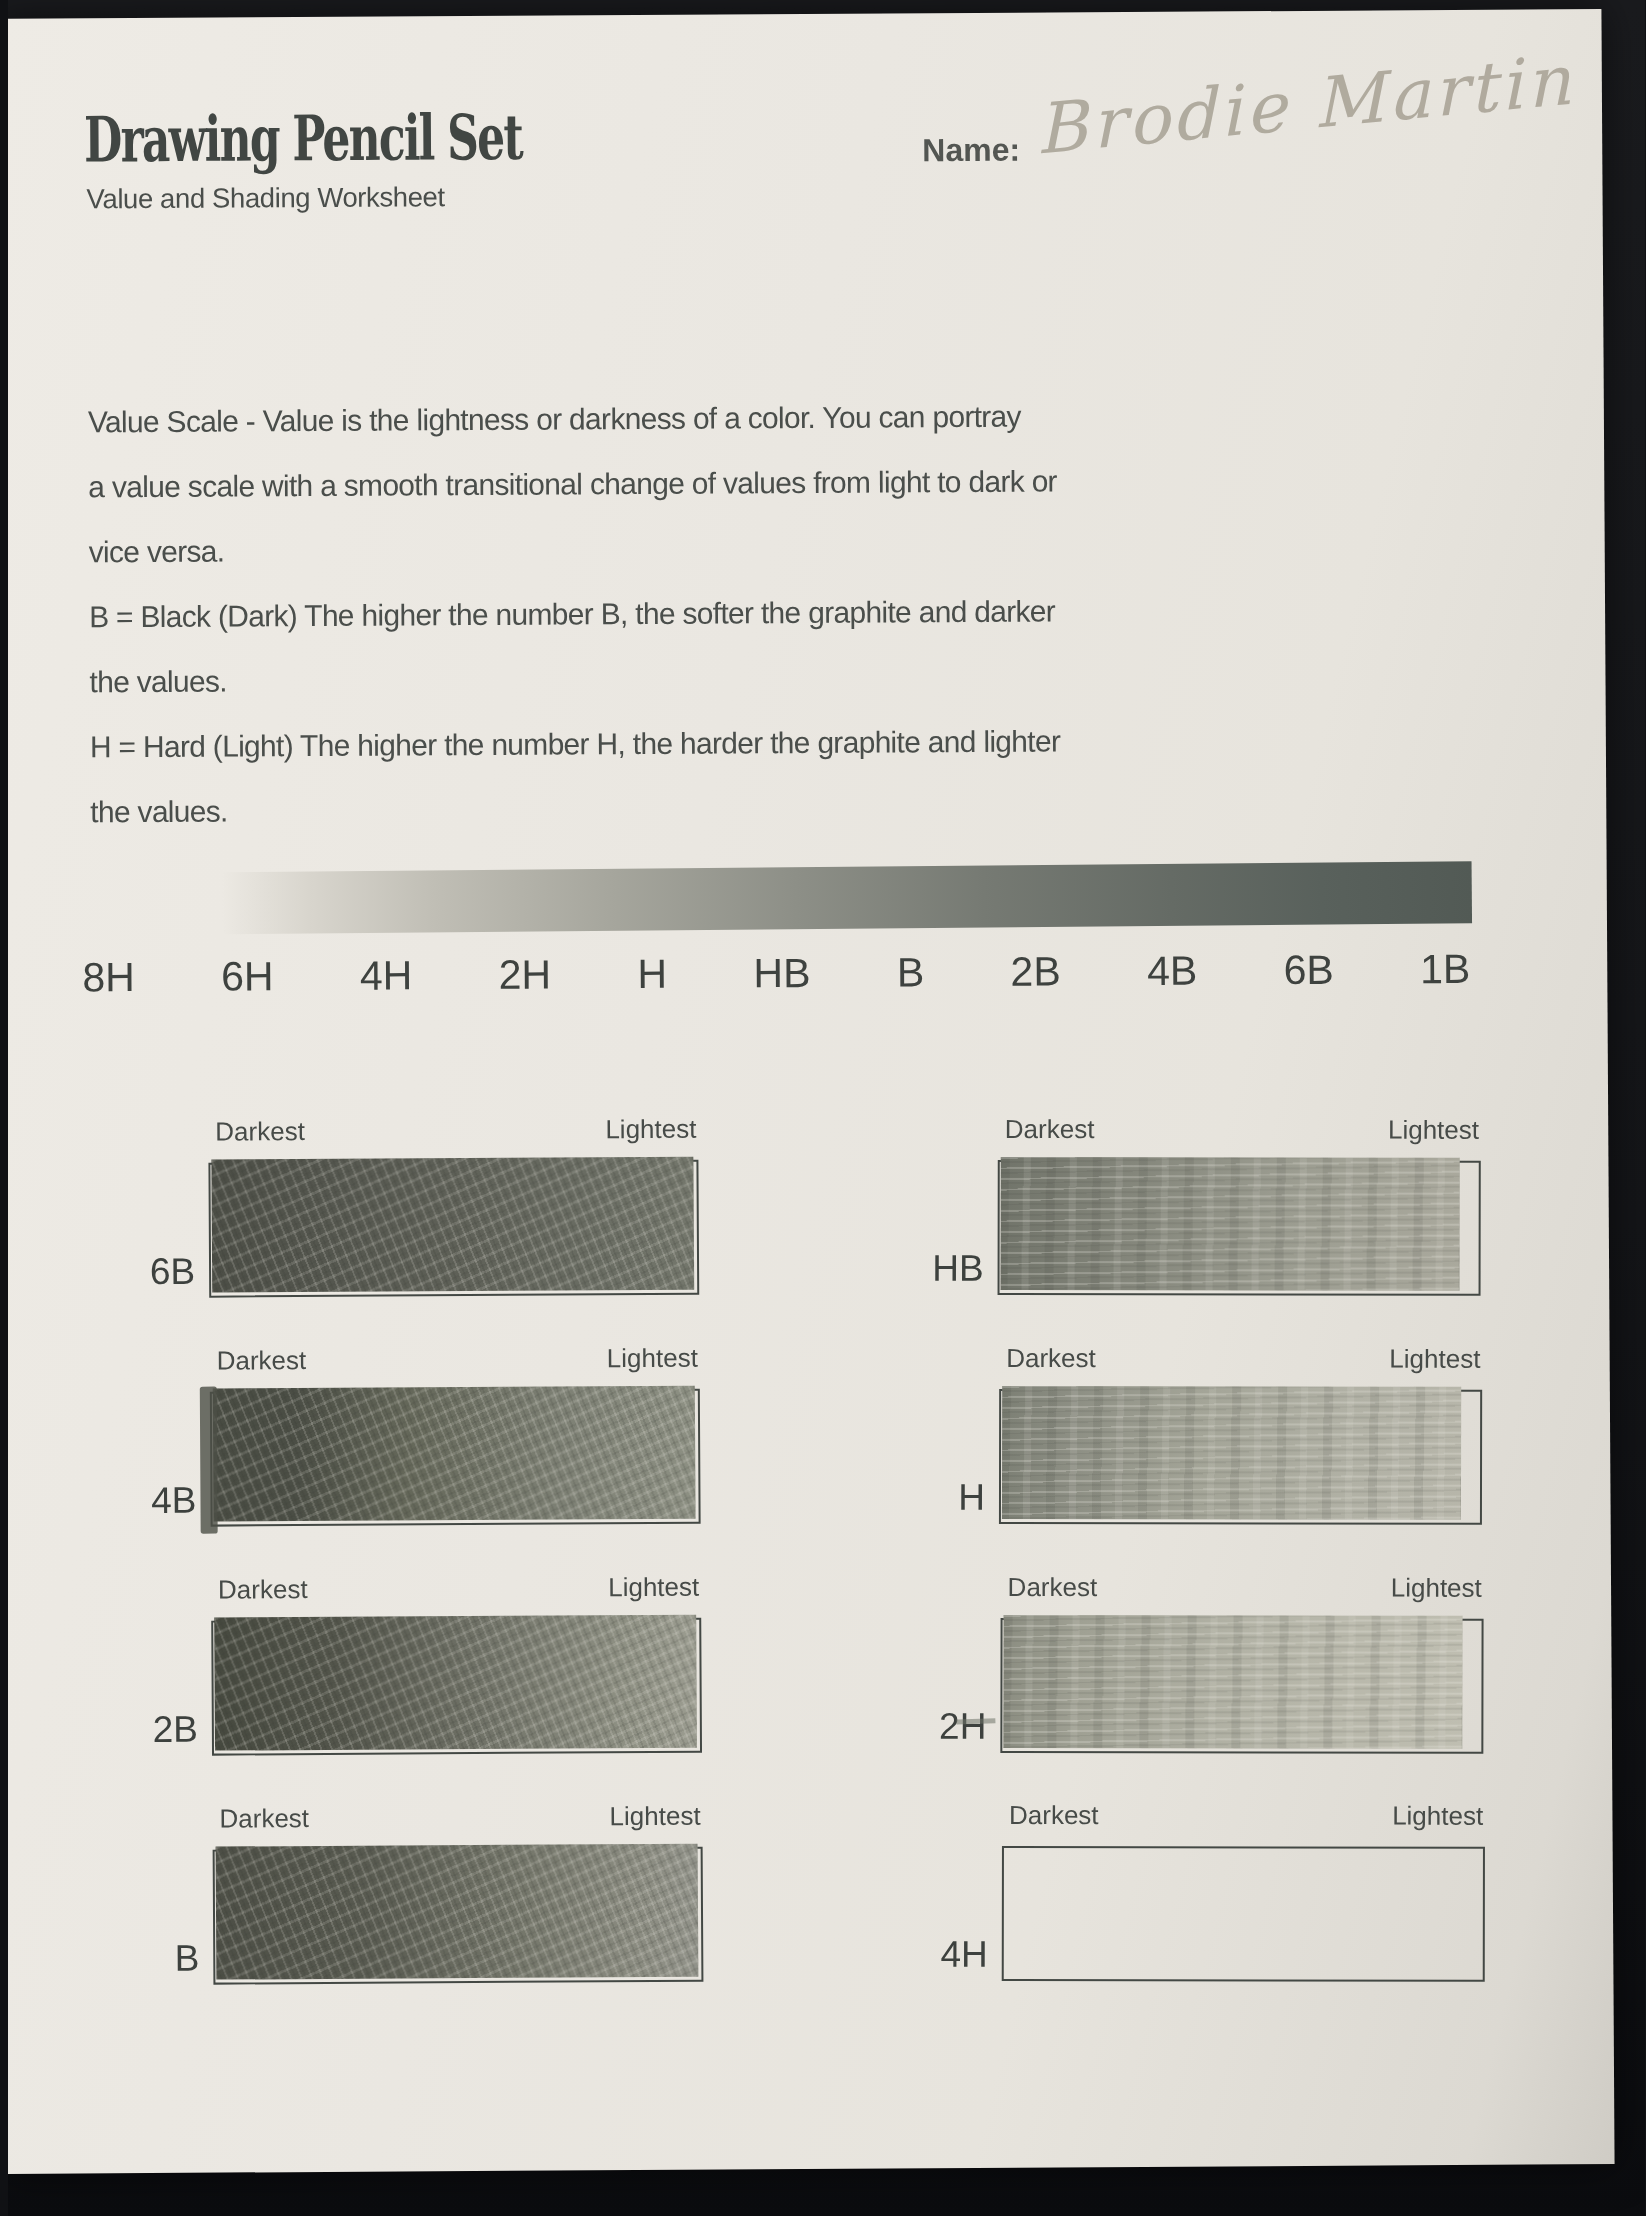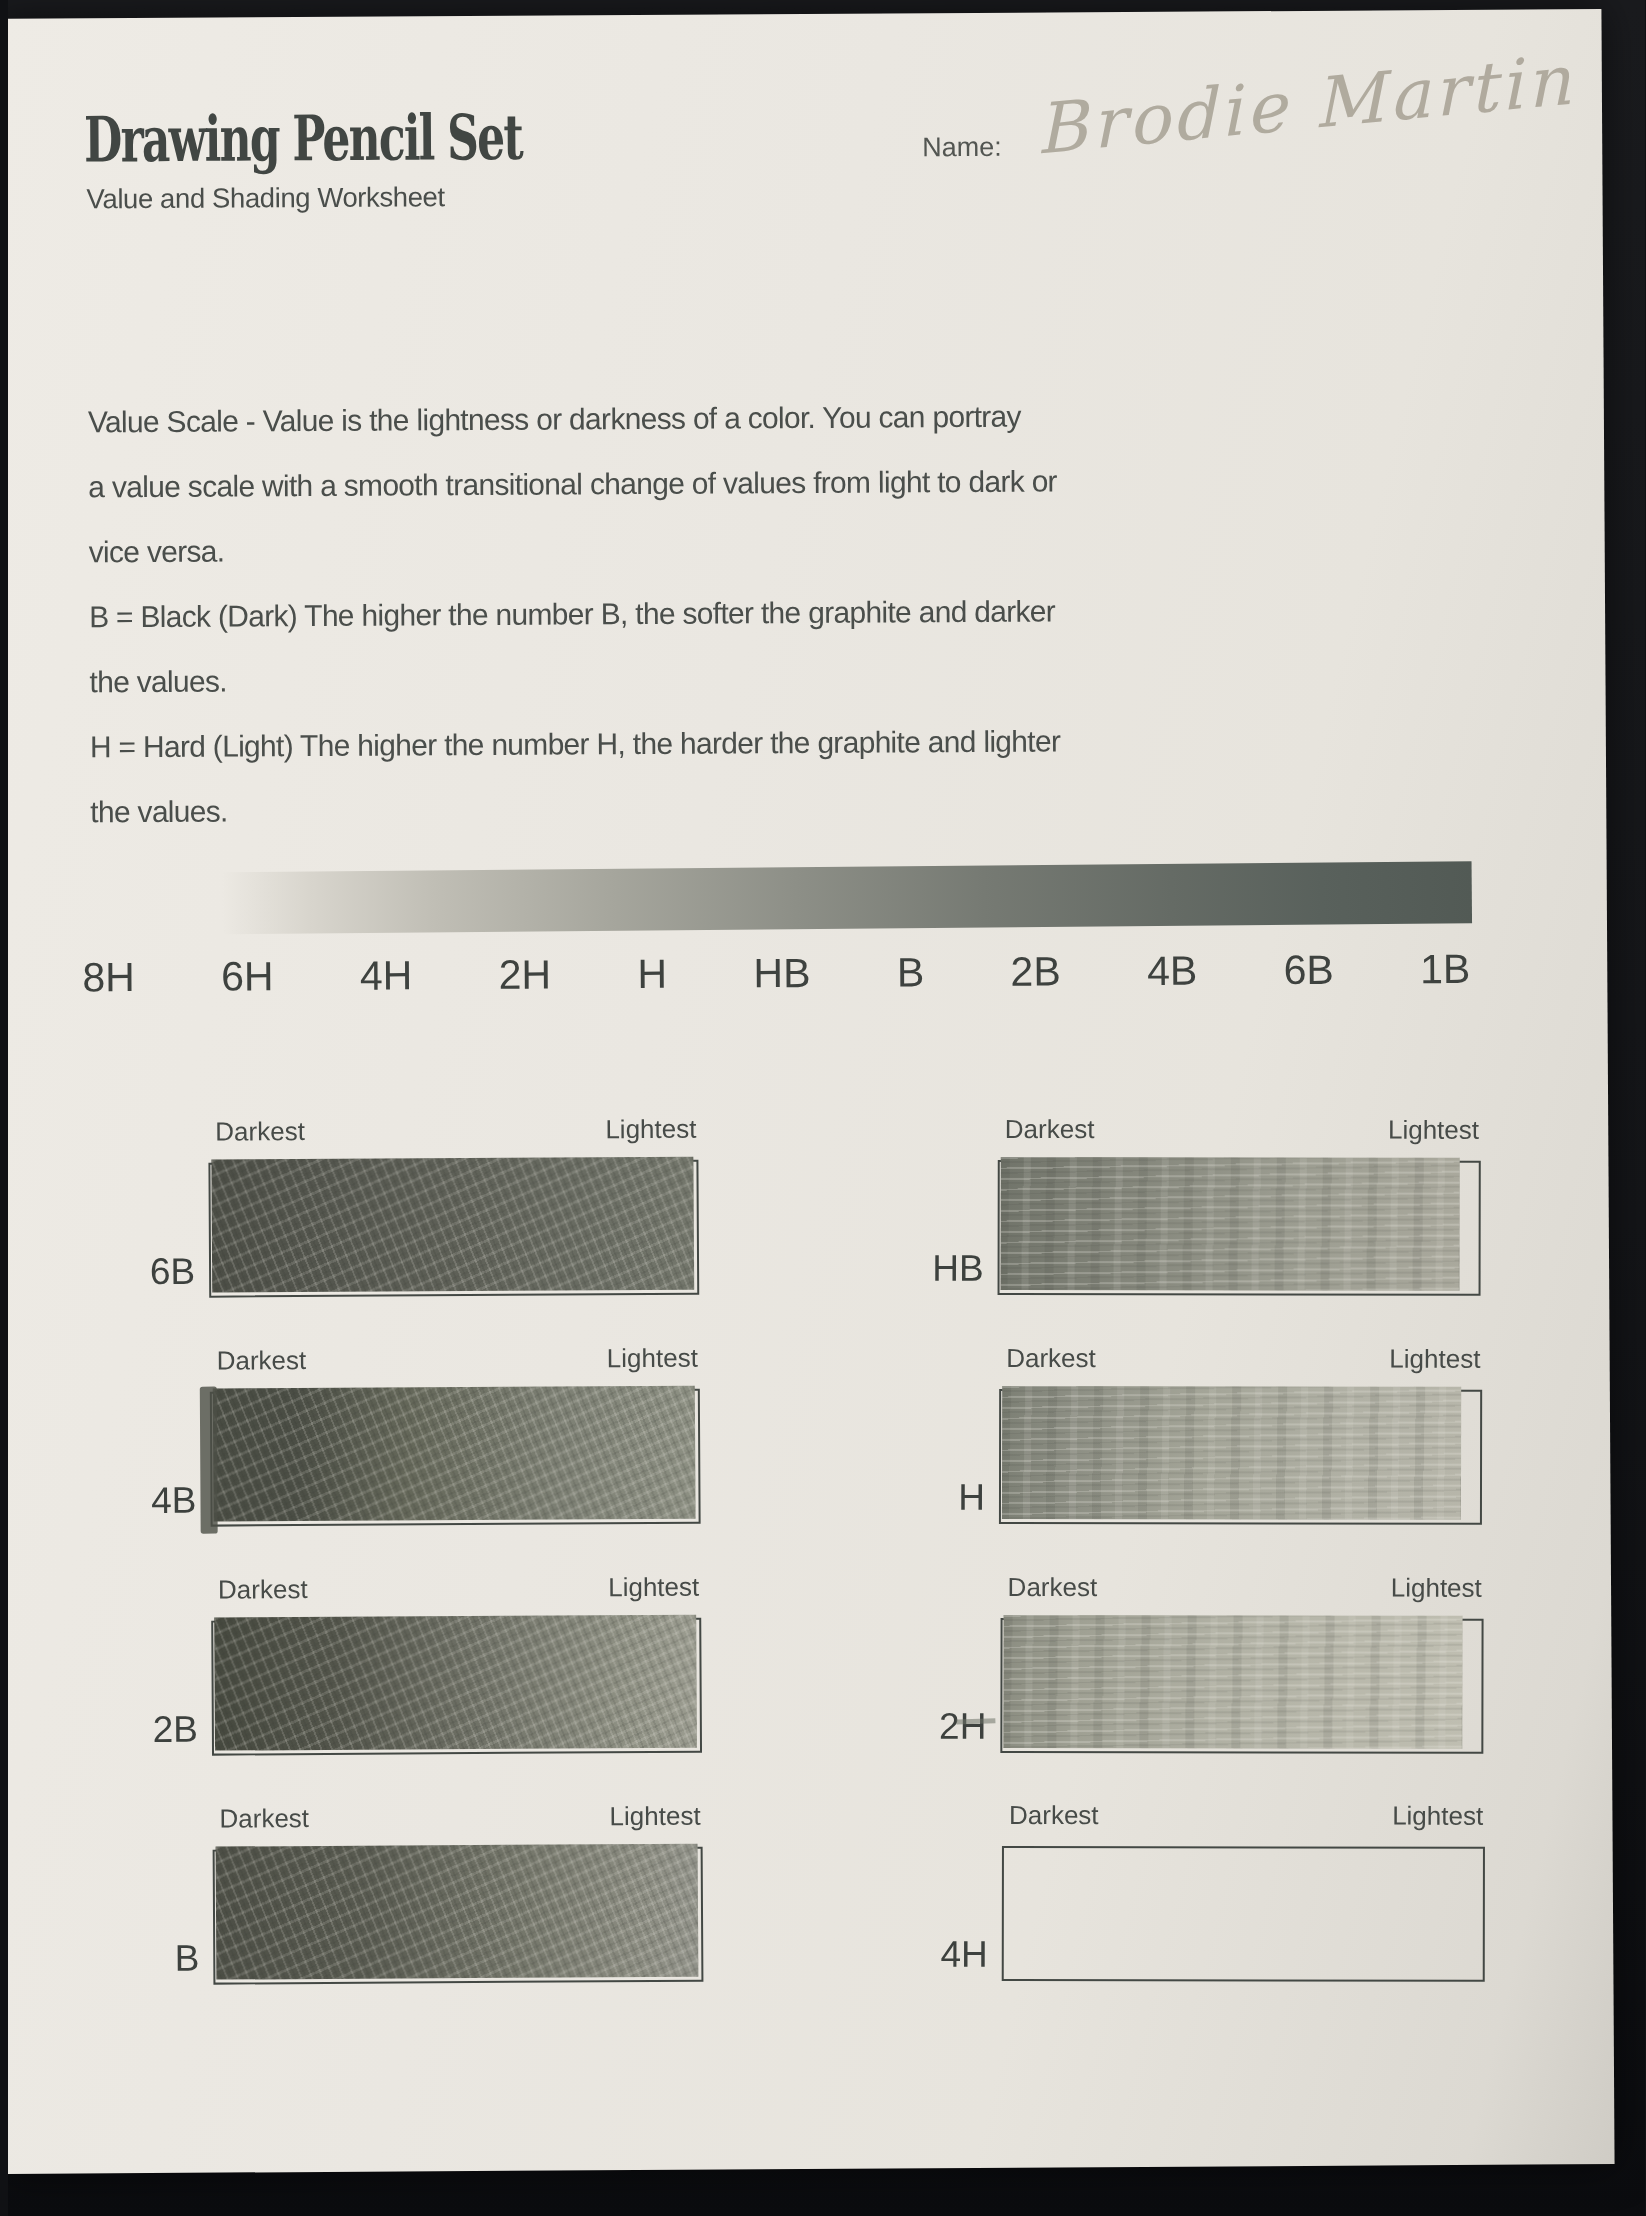--- a/index.html
+++ b/index.html
@@ -7,21 +7,21 @@
          background:linear-gradient(180deg,#1a1b1e 0%,#141518 55%,#0b0c0f 100%);
          font-family:"Liberation Sans",sans-serif;margin-left:8px;}
   .paper{position:absolute;left:-7px;top:14px;width:1607px;height:2155px;
          transform:rotate(-0.35deg);
          background:linear-gradient(104deg,#eeebe5 0%,#eae7e1 42%,#e7e4dd 70%,#dcd9d2 93%,#cfccc5 100%);
          box-shadow:0 0 41px rgba(0,0,0,.55);}
   
   .title{position:absolute;left:89px;top:85px;font-family:"DejaVu Serif",serif;font-weight:700;
          font-size:44px;letter-spacing:-1.8px;color:#414643;transform:scaleY(1.42);transform-origin:left top;white-space:nowrap;}
   .subtitle{position:absolute;left:91px;top:165px;font-size:27.5px;letter-spacing:-0.4px;color:#4a4e4b;white-space:nowrap;}
-  .name-label{position:absolute;left:927px;top:119px;font-size:27px;color:#535652;}
+  .name-label{position:absolute;left:927px;top:119px;font-size:32px;color:#535652;font-weight:bold;}
   .name-value{position:absolute;left:1046px;top:53px;font-family:"DejaVu Serif",serif;font-style:italic;
          font-size:69px;color:#a7a194;opacity:.85;transform:rotate(-5deg) skewX(-6deg);white-space:nowrap;letter-spacing:3.5px;}
   
   .para{position:absolute;left:91px;font-size:30px;letter-spacing:-0.7px;color:#4a4e4b;line-height:65px;white-space:nowrap;}
   .p1{top:371px;}
   .p2{top:566px;}
   
   .scale-bar{position:absolute;left:222px;top:853px;width:1250px;height:62px;transform:rotate(-0.15deg);
          background:linear-gradient(to right,
            rgba(233,230,224,0) 0%, #d8d5cd 7%, #c0beb5 17%, #a6a69d 31%,

